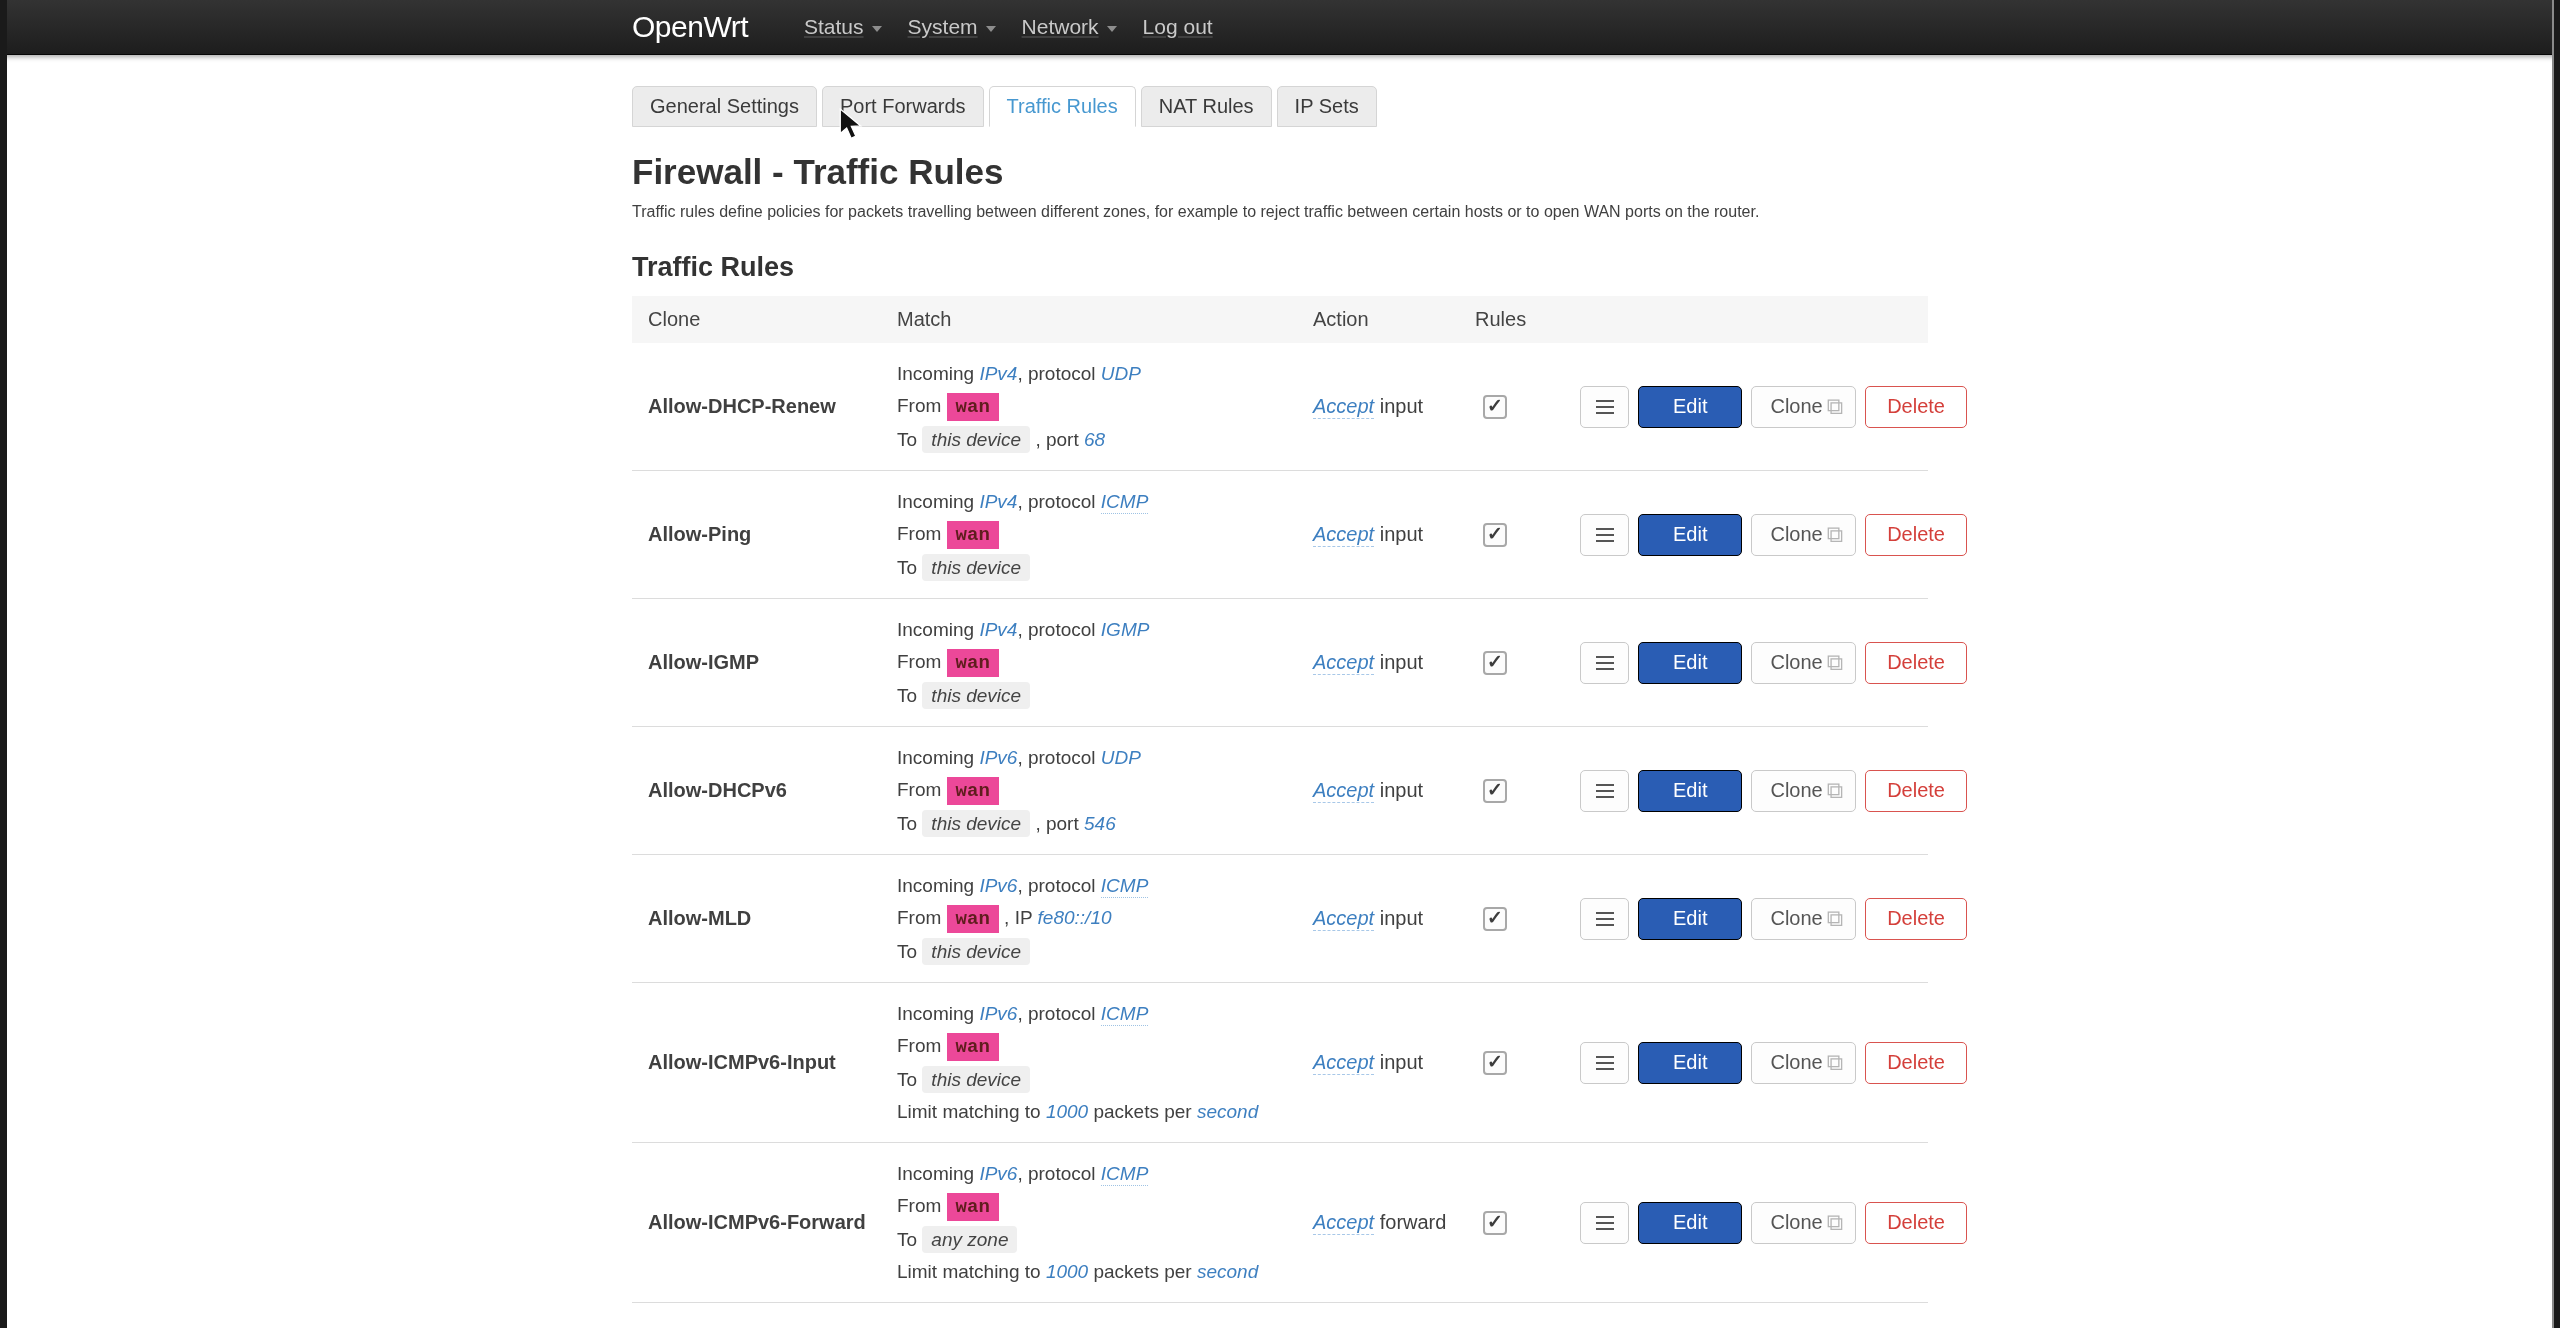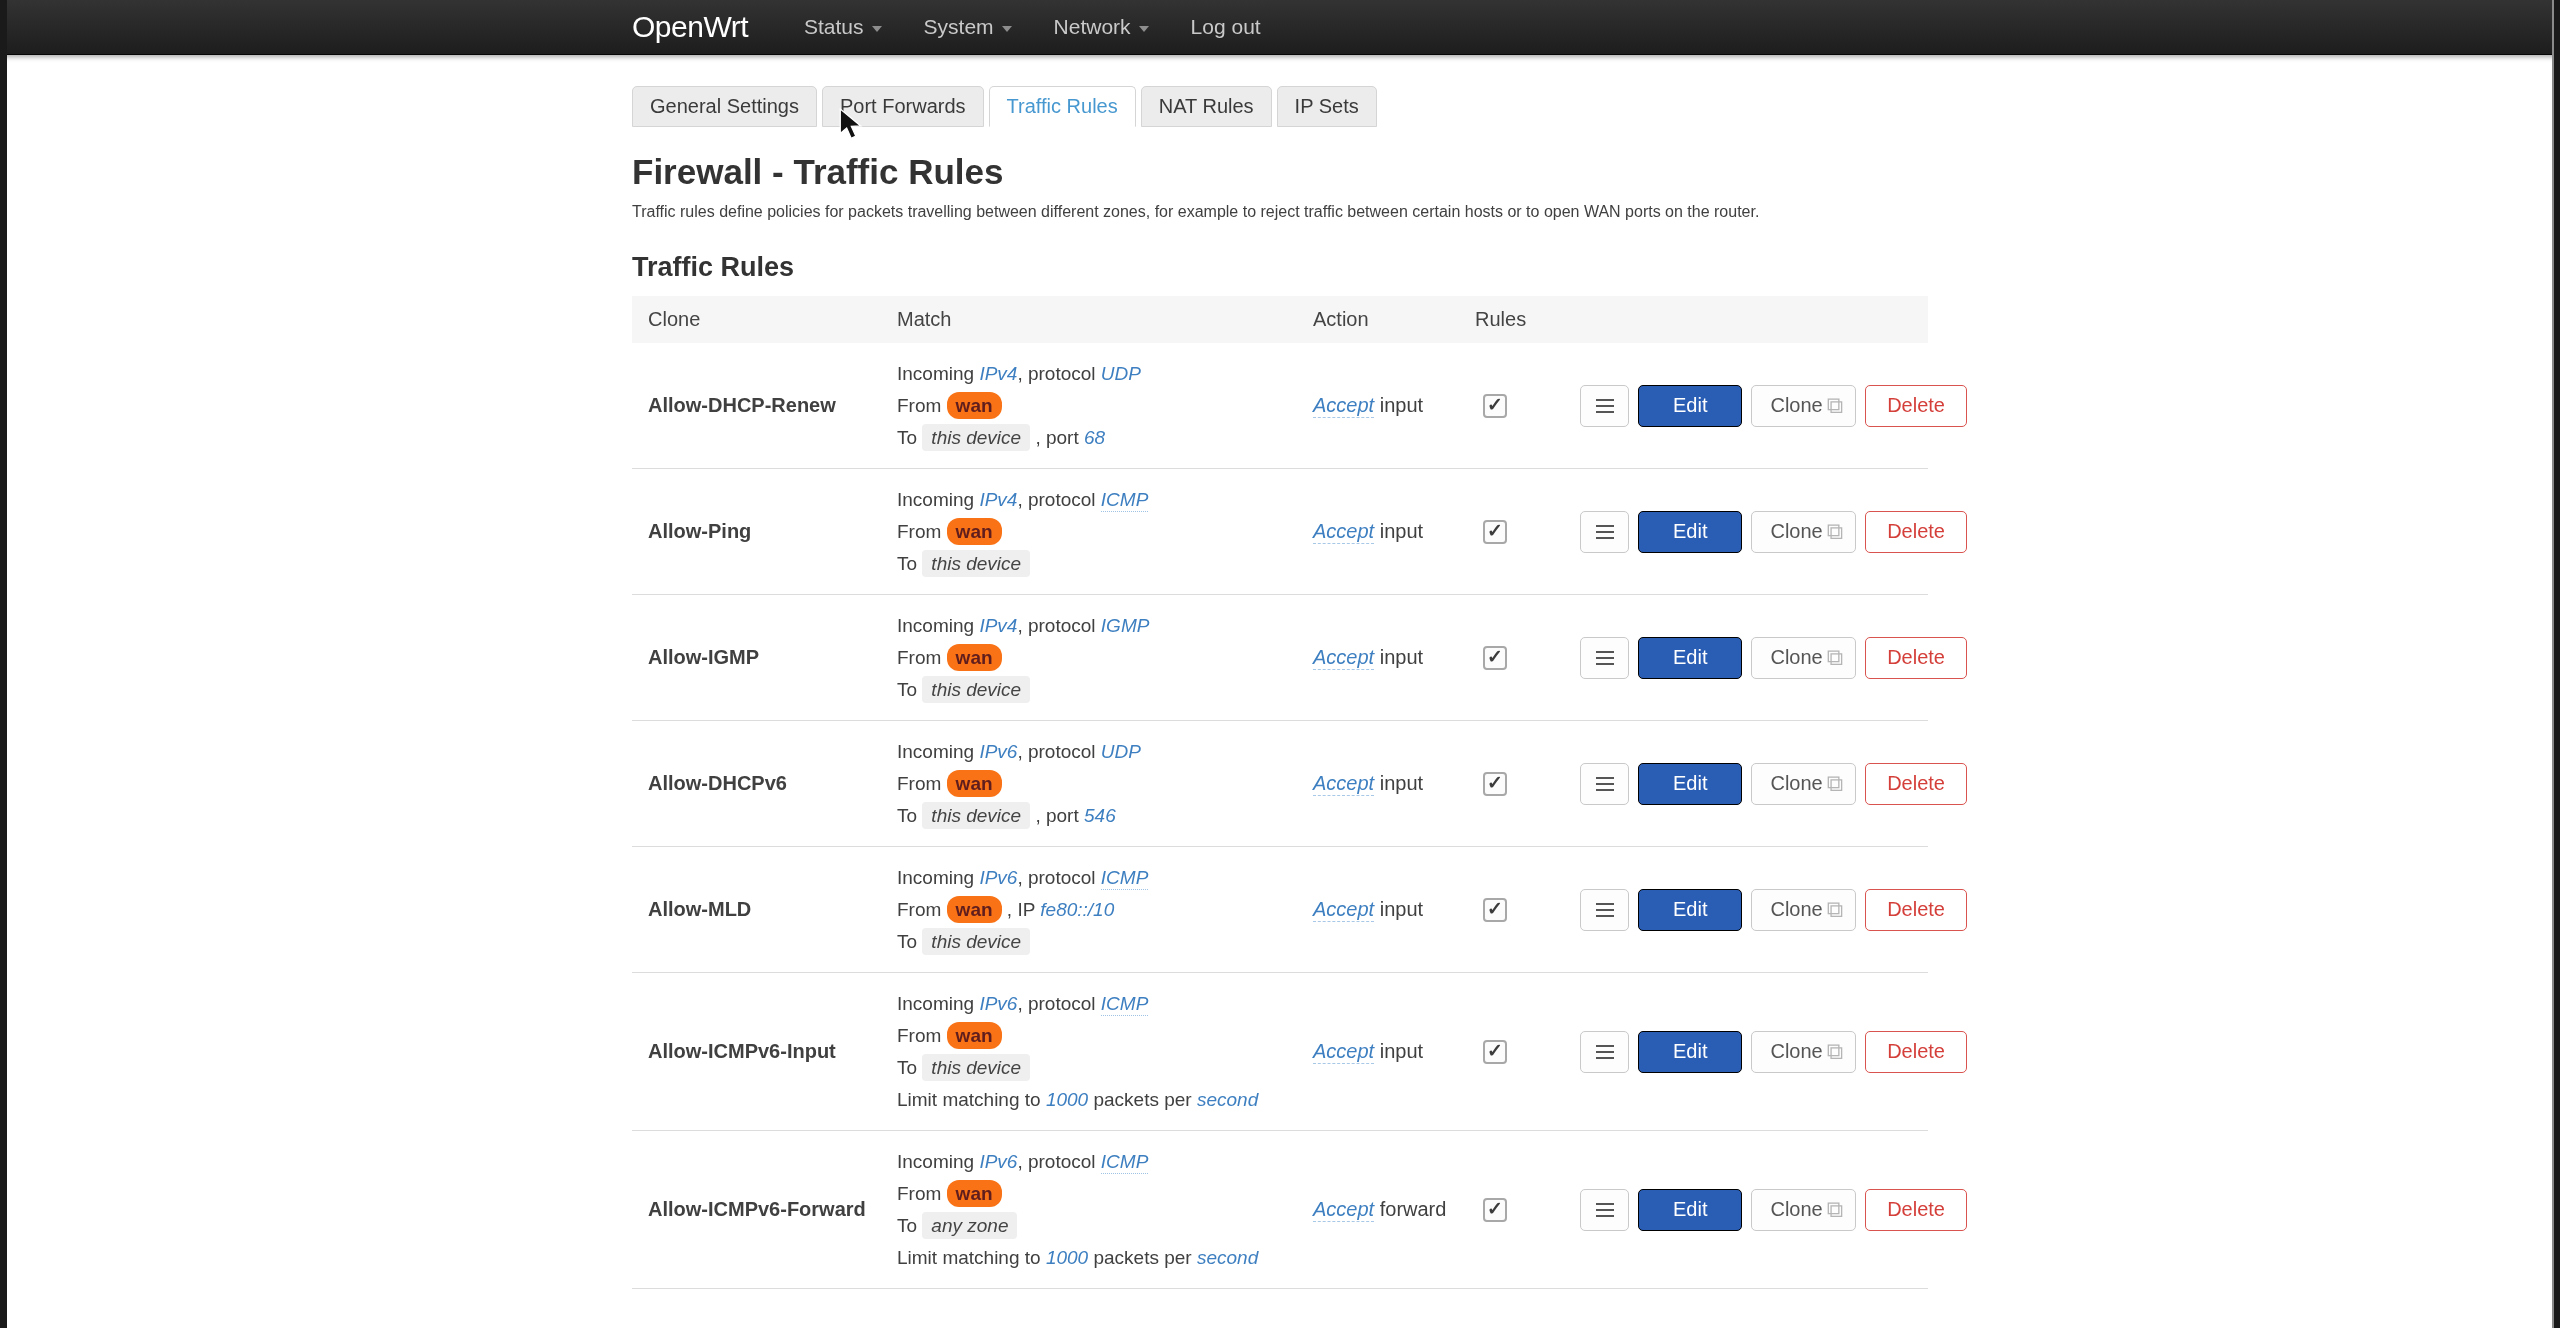--- a/index.html
+++ b/index.html
@@ -15,21 +15,21 @@
 
   
   .topbar {
     position: relative; z-index: 80; height: 55px;
     background: linear-gradient(#333333, #1d1d1d);
     border-bottom: 1px solid #060606;
     box-shadow: 0 2px 5px rgba(0,0,0,.35);
   }
   .topbar-inner { width: 1296px; margin: 0 auto; height: 100%; display: flex; align-items: center; }
   .brand { color: #ffffff; font-size: 30px; font-weight: 500; letter-spacing: -0.5px; }
-  .topnav { display: flex; gap: 42px; margin-left: 56px; }
+  .topnav { display: flex; gap: 26px; margin-left: 56px; text-decoration: underline; }
   .topnav-item { display: flex; align-items: center; gap: 8px; color: #c9c9c9; font-size: 21px; cursor: pointer; }
   .caret { width: 0; height: 0; border-left: 5px solid transparent; border-right: 5px solid transparent; border-top: 6px solid #8d8d8d; margin-top: 3px; }
 
   .container { width: 1296px; margin: 0 auto; position: relative; }
 
   
   .tabs { display: flex; gap: 5px; margin-top: 31px; }
   .tab {
     background: #ececec; border: 1px solid #d5d5d5; border-radius: 5px 5px 0 0;
     padding: 8px 17px; font-size: 20px; color: #3a3a3a; cursor: pointer; white-space: nowrap;
@@ -50,21 +50,21 @@
   .thead { background: #f6f6f6; padding: 12px 0; font-size: 20px; color: #444; }
   .th.name { padding-left: 16px; }
   .trow { border-top: 1px solid #dcdcdc; padding: 12px 0; background: #fff; }
   .trow:first-of-type { border-top: none; }
   .cell.name { padding-left: 16px; font-size: 20px; font-weight: bold; color: #404040; align-self: center; }
   .cell.match { font-size: 19px; color: #404040; }
   .mline { margin: 5px 0; line-height: 27px; white-space: nowrap; }
   .seg-p { color: #404040; }
   .seg-em { color: #3d7fc0; font-style: italic; }
   .seg-emu { color: #3d7fc0; font-style: italic; border-bottom: 1px dotted #9fc3e4; padding-bottom: 1px; }
-  .seg-wan { background: #f97316; color: #5f1d1d; font-weight: bold; padding: 3px 9px; border-radius: 12px; }
+  .seg-wan { background: #ec4899; color: #5f1d1d; font-weight: bold; padding: 3px 9px; border-radius: 0; font-family: Liberation Mono, monospace; }
   .seg-zone { background: #efefef; color: #444; font-style: italic; padding: 3px 9px; border-radius: 4px; }
   .cell.action { font-size: 20px; color: #404040; }
   .accept-link { color: #3d7fc0; font-style: italic; border-bottom: 1px dashed #a8c8e8; padding-bottom: 1px; cursor: pointer; }
 
   .checkbox {
     width: 24px; height: 24px; background: #fcfcfc; border: 2px solid #a8a8a8; border-radius: 4px;
     display: inline-flex; align-items: center; justify-content: center; margin-left: 8px; cursor: pointer;
   }
   .checkbox .tick { font-size: 19px; color: #3c3c3c; font-weight: bold; line-height: 1; transform: translateY(-1px); }
 

